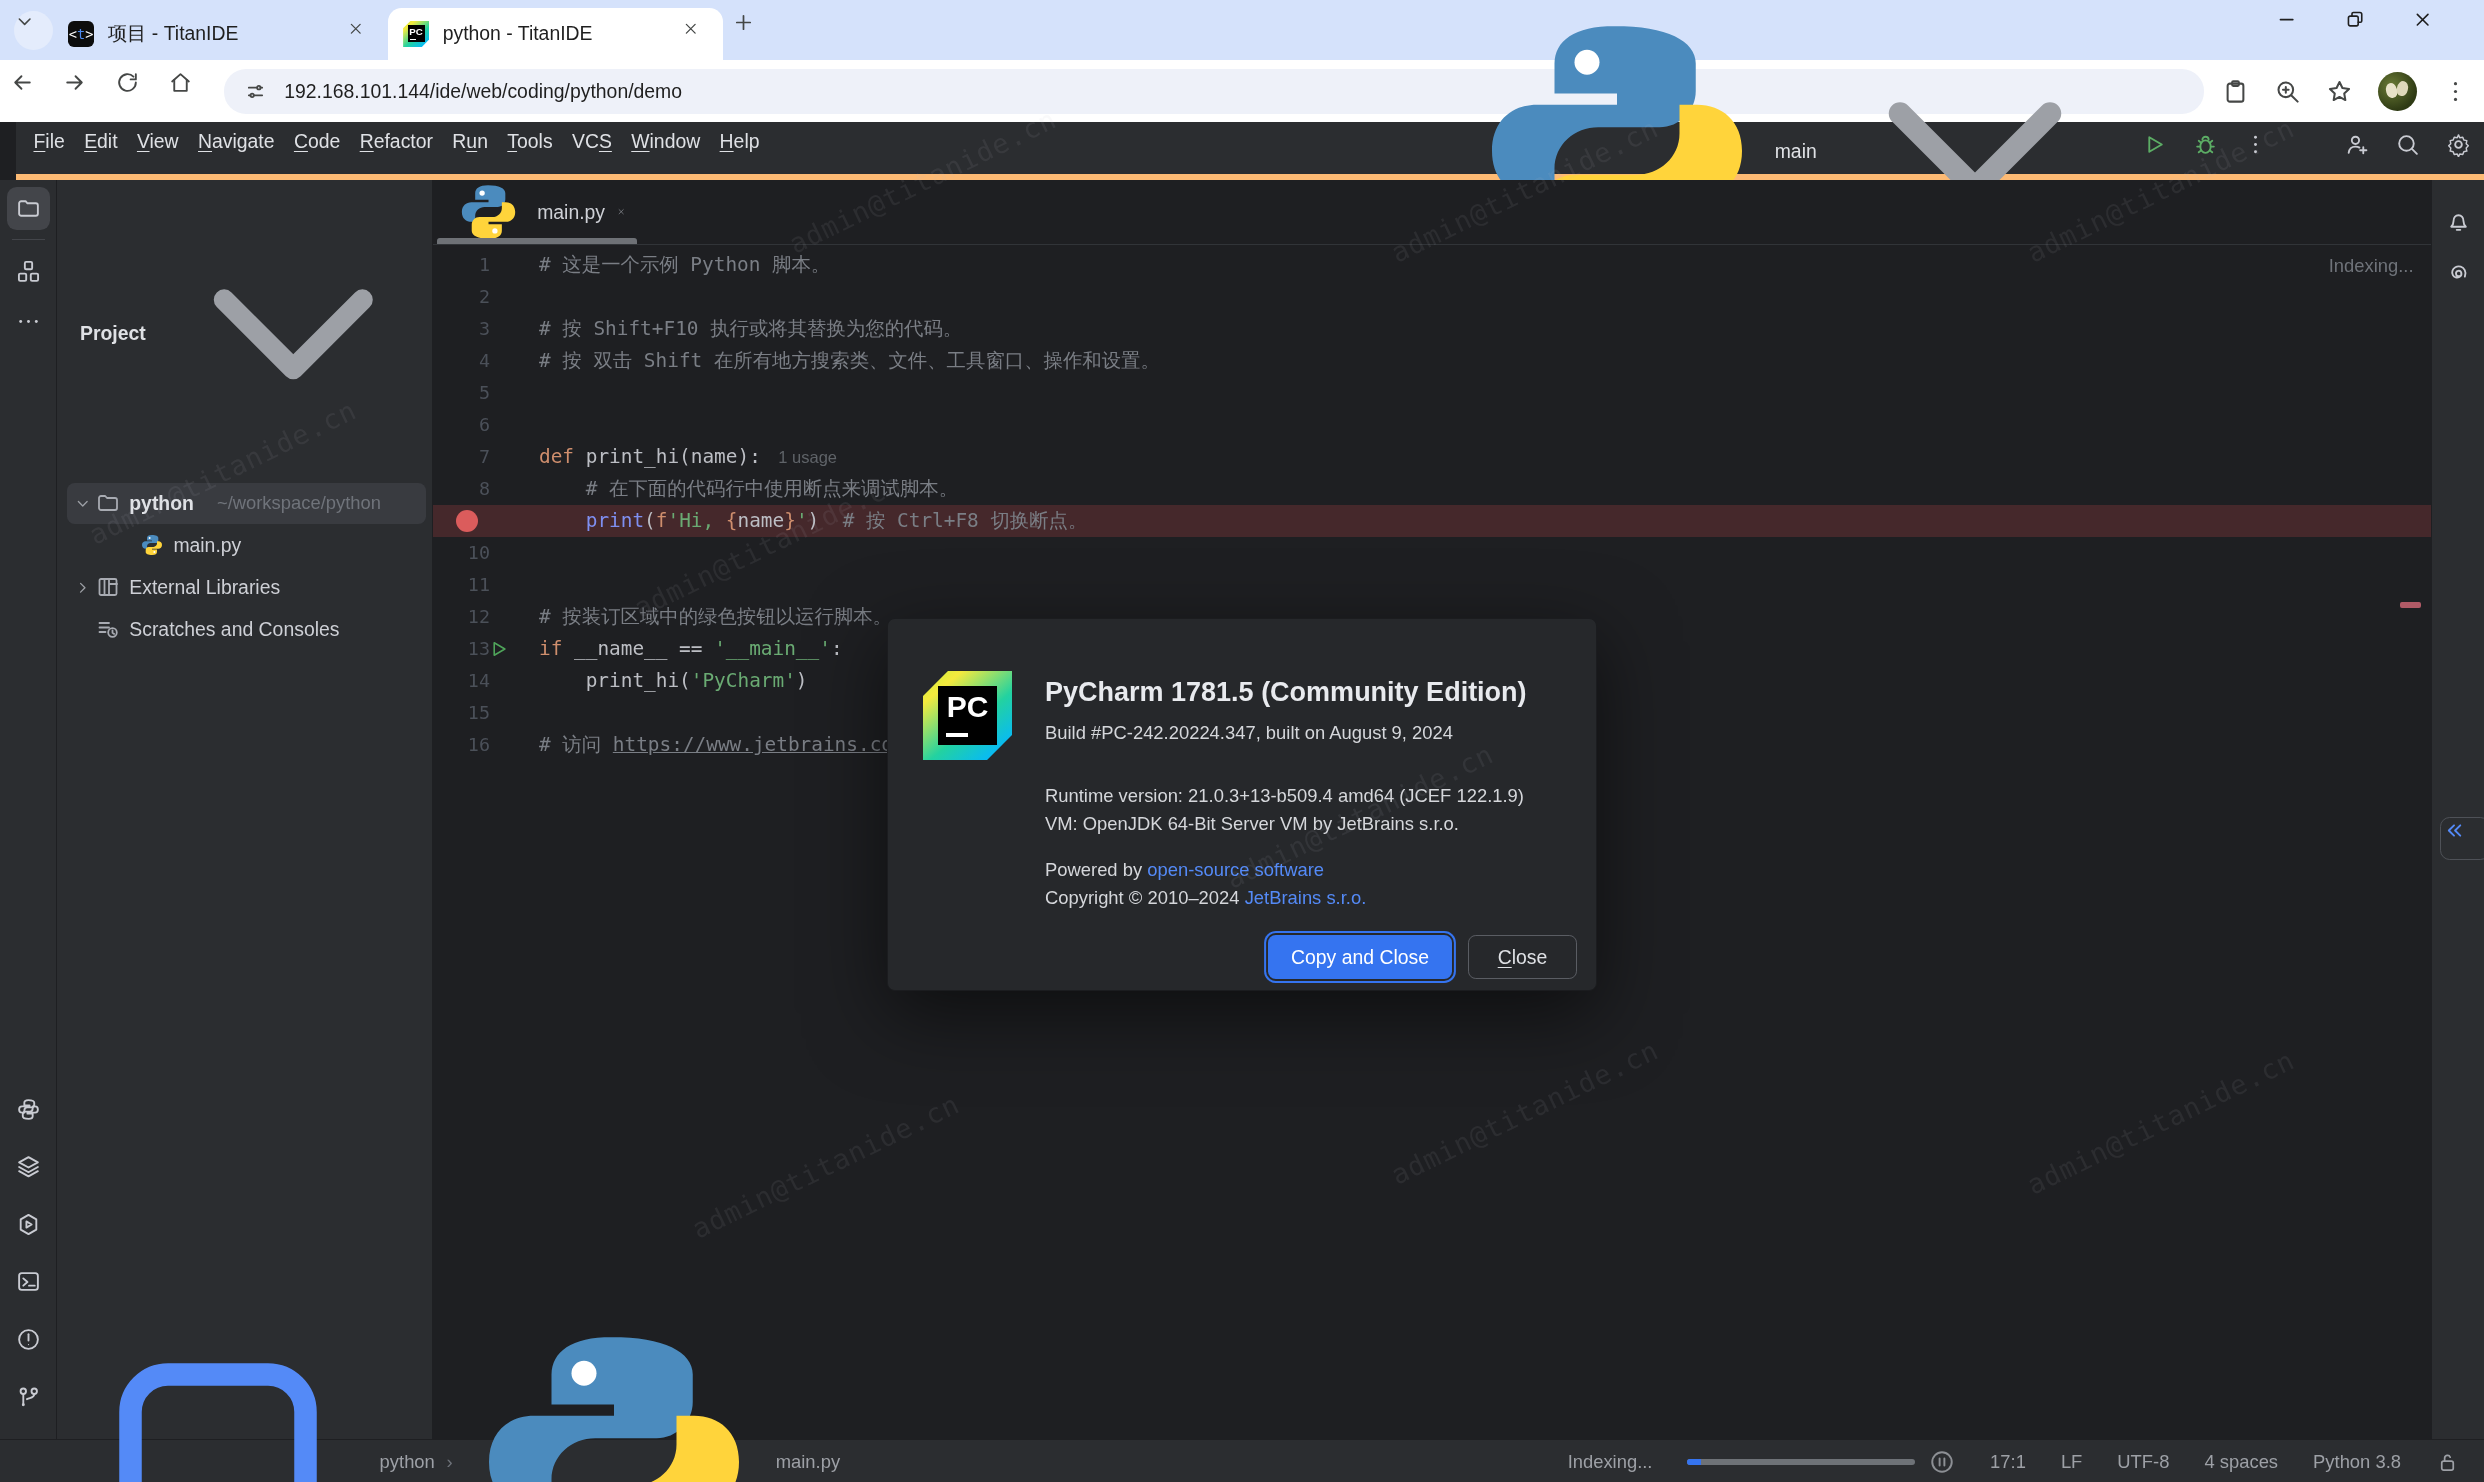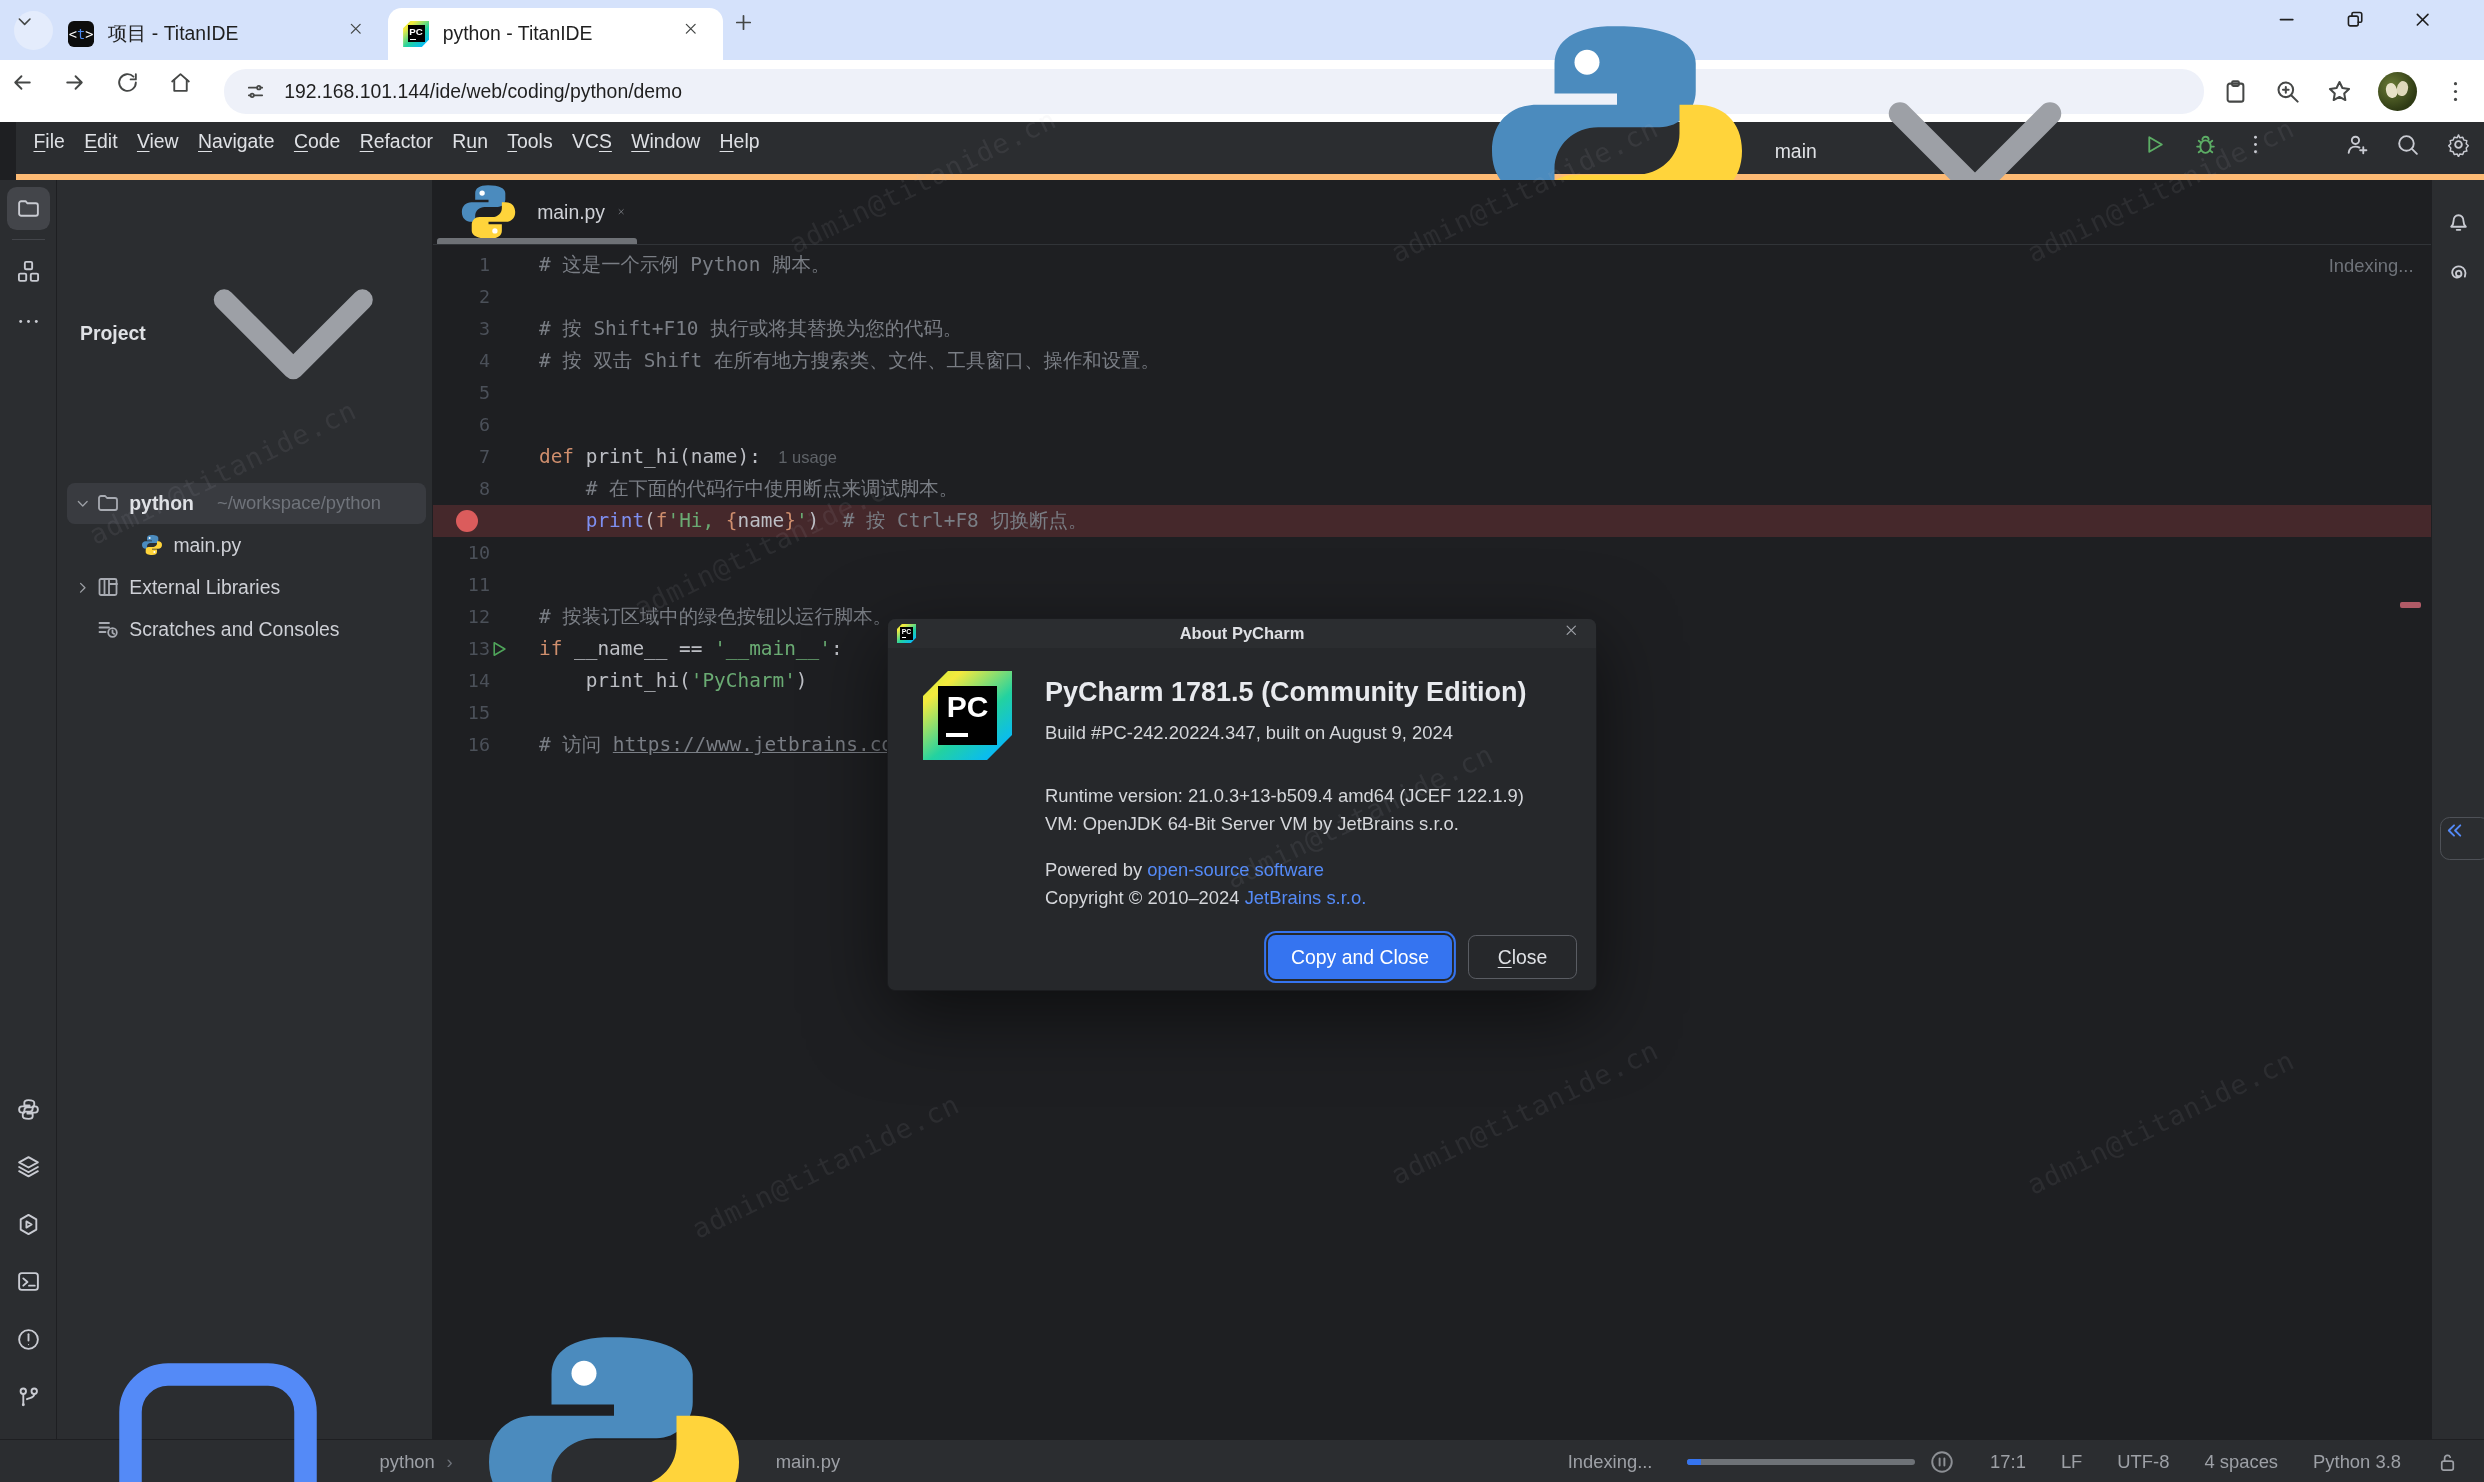--- a/index.html
+++ b/index.html
@@ -702,36 +702,20 @@
           <svg viewBox="0 0 24 24" width="100%" height="100%" fill="none" stroke="currentColor" stroke-width="1.8" stroke-linecap="round" stroke-linejoin="round">
             <rect x="6" y="10.5" width="12" height="9.5" rx="2"></rect>
             <path d="M9 10.5V7.5a3 3 0 0 1 5.8-1"></path>
           </svg>
         </span>
       </span>
   </div>
 </div>
 
 <div class="dialog">
-  <div class="dlg-titlebar">
-    <span class="pc-logo mini-pc dlg-mini-logo">
-        <span class="pc-box">
-          <span class="pc-t">PC</span>
-          <span class="pc-bar"></span>
-        </span>
-      </span>
-    <span class="dlg-title">About PyCharm</span>
-    <span class="dlg-x">
-        <span style="display: block; width: 100%; height: 100%;">
-          <svg viewBox="0 0 24 24" width="100%" height="100%" fill="none" stroke="currentColor" stroke-width="1.8" stroke-linecap="round" stroke-linejoin="round">
-            <path d="M6 6l12 12M18 6L6 18"></path>
-          </svg>
-        </span>
-      </span>
-  </div>
   <div class="pc-logo dlg-logo">
     <span class="pc-box">
         <span class="pc-t">PC</span>
         <span class="pc-bar"></span>
       </span>
   </div>
   <div class="dlg-heading">PyCharm 1781.5 (Community Edition)</div>
   <div class="dlg-build">Build #PC-242.20224.347, built on August 9, 2024</div>
   <div class="dlg-runtime">
     <div>Runtime version: 21.0.3+13-b509.4 amd64 (JCEF 122.1.9)</div>

